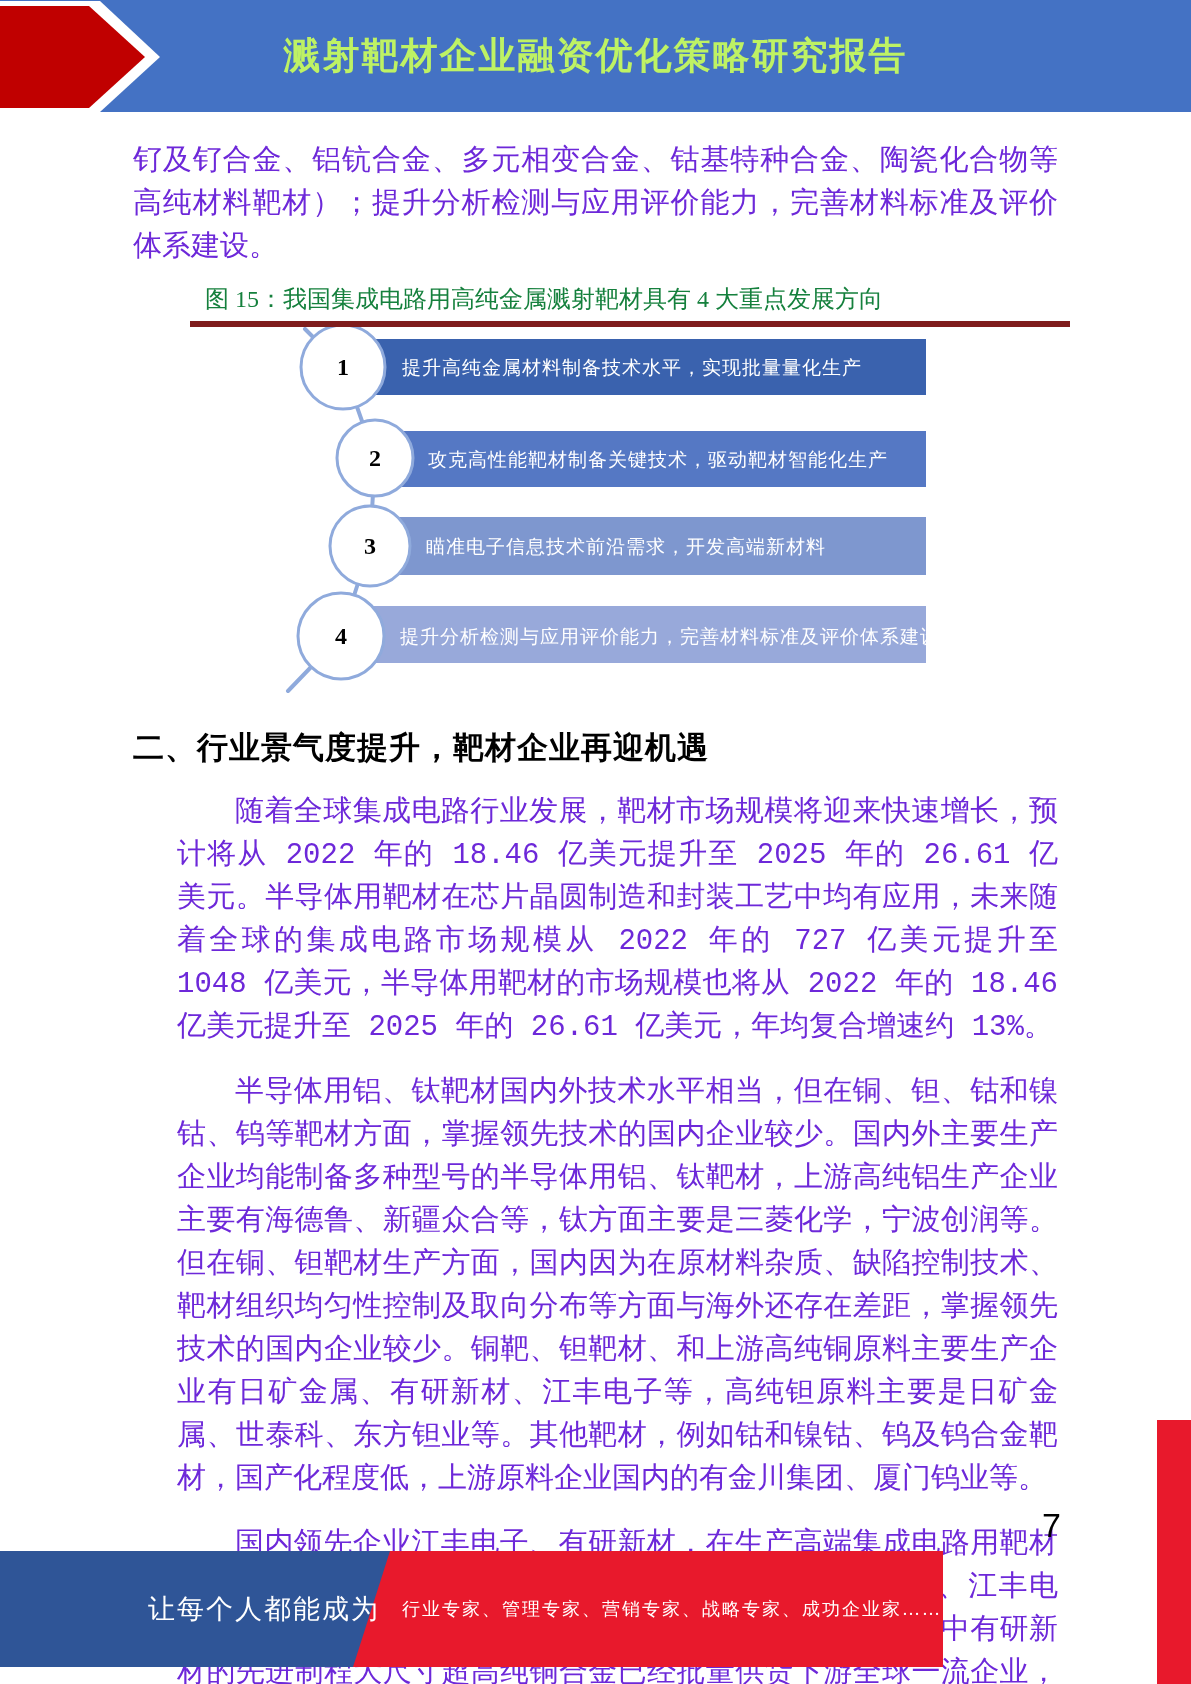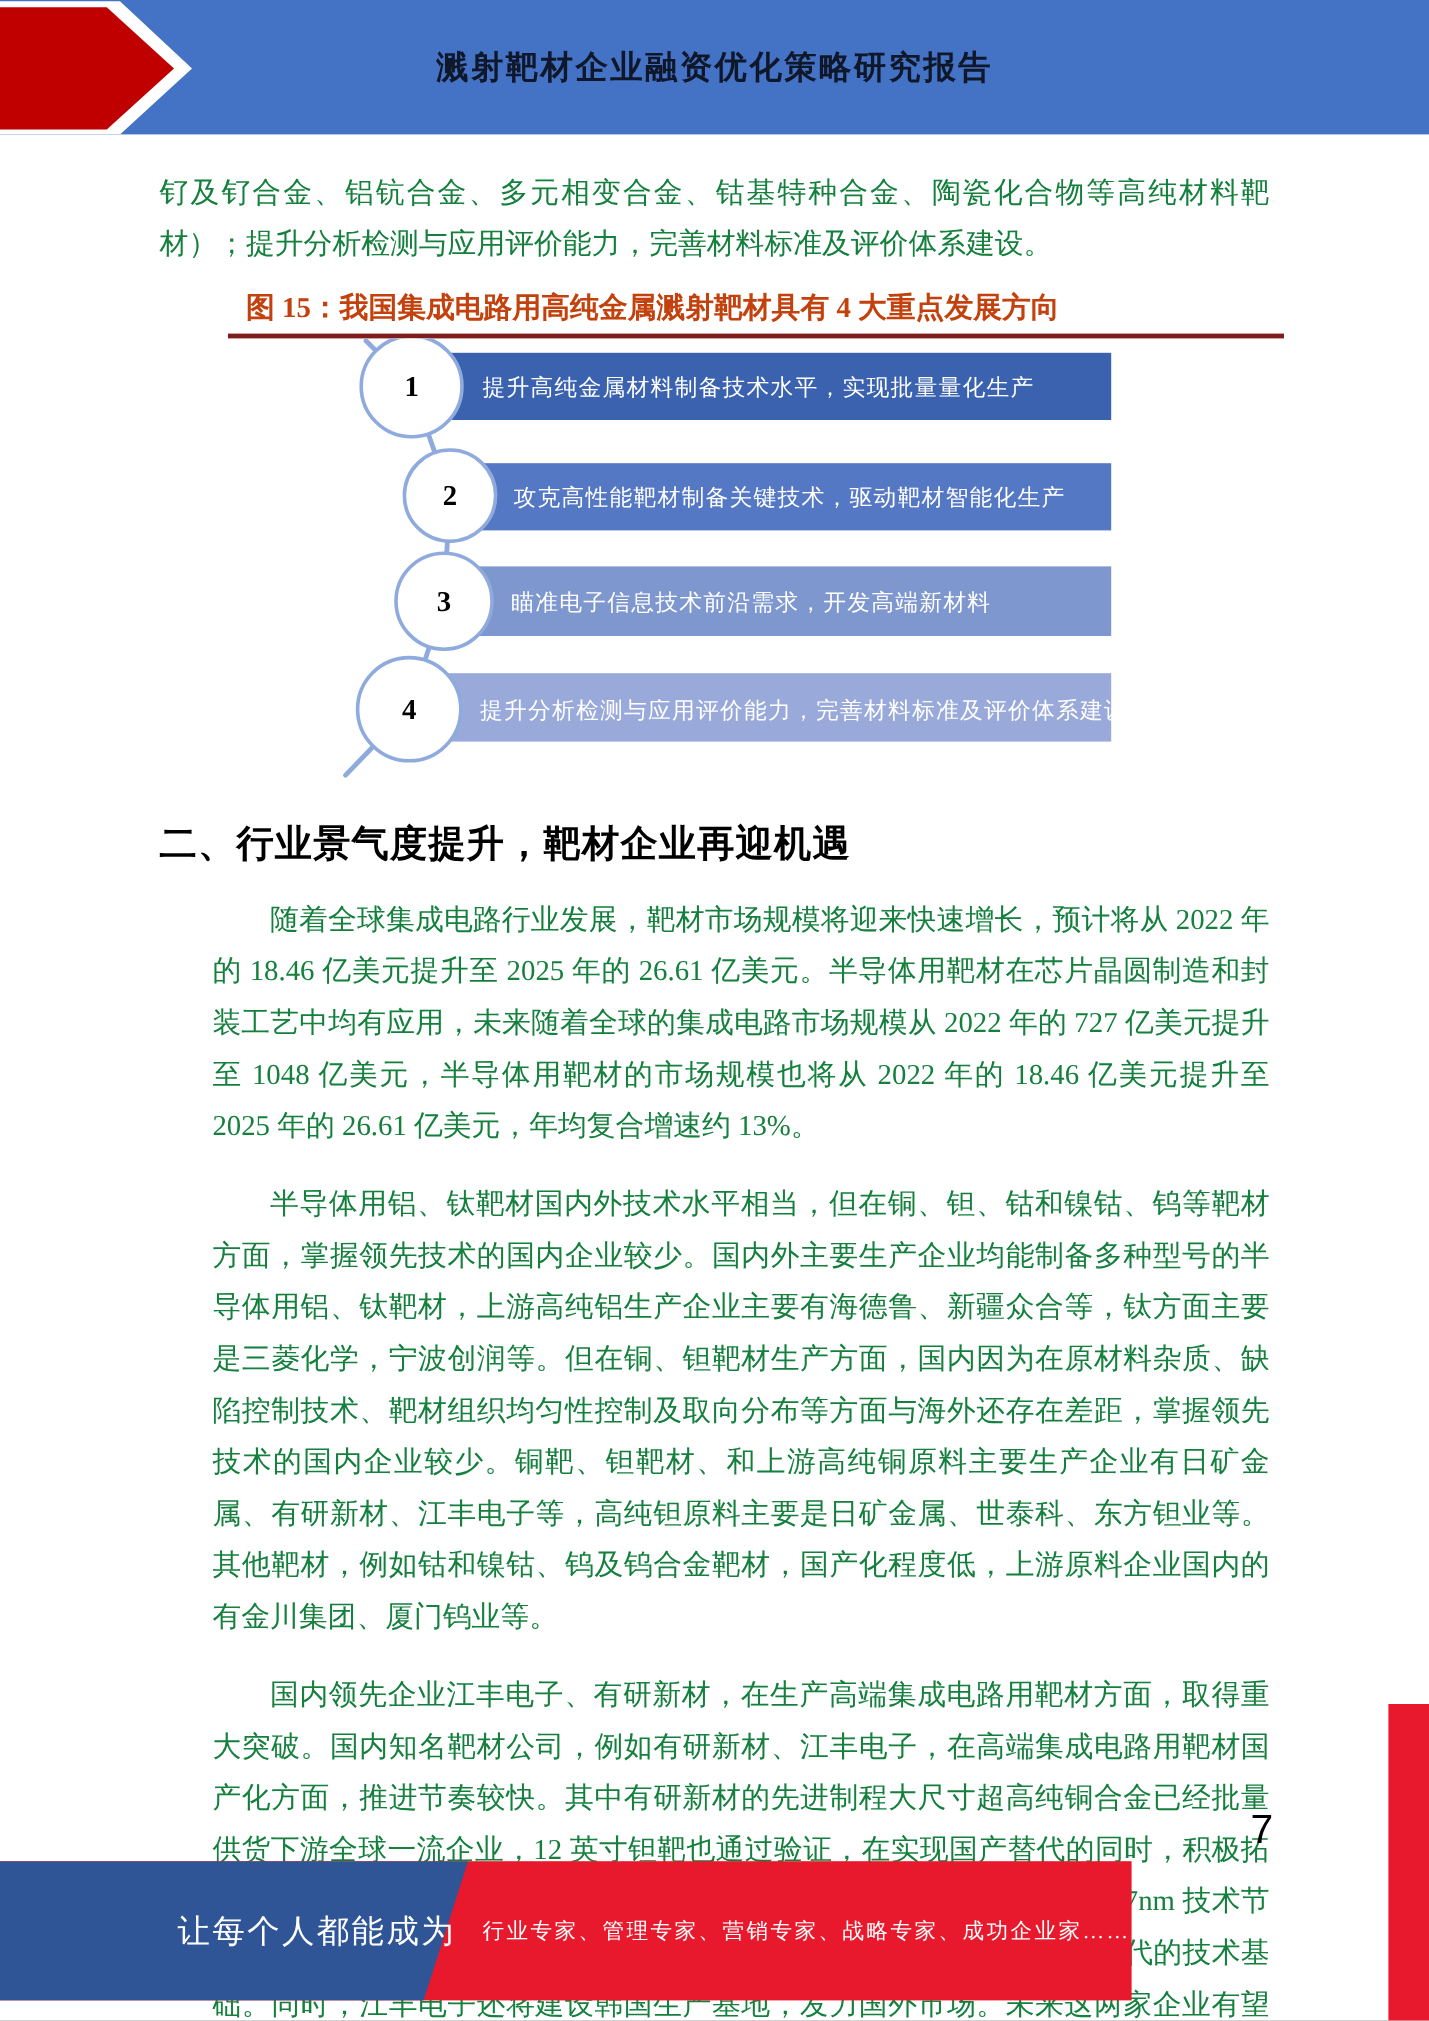--- a/index.html
+++ b/index.html
@@ -14,38 +14,38 @@
   
   .header{
     position:absolute;top:0;left:0;width:1191px;height:112px;
     background:var(--header-blue,#4472C4);
   }
   .header-arrow{position:absolute;left:0;top:0;width:170px;height:112px;}
   .header-title{
     position:absolute;left:0;top:0;width:100%;height:112px;
     display:flex;align-items:center;justify-content:center;
     margin:0;
-    color:#0f172a;font-family:"Liberation Sans", sans-serif;
-    font-size:27px;font-weight:bold;letter-spacing:2px;
+    color:#bef264;font-family:"Liberation Sans", sans-serif;
+    font-size:37px;font-weight:bold;letter-spacing:2px;
   }
   
   .content{
     position:absolute;top:112px;left:0;width:1191px;
     padding:28px 133px 0 133px;box-sizing:border-box;
   }
   .body-text{
-    font-size:24px;line-height:43px;text-align:justify;
-    color:#15803d;margin:0 0 0 0;
+    font-size:29px;line-height:43px;text-align:justify;
+    color:#6d28d9;margin:0 0 0 0;font-family:Liberation Mono, monospace;
   }
   .indent{text-indent:2em;margin-left:44px;}
   .figure-caption-wrap{margin:14px 0 0 57px;}
   .figure-caption{
-    font-size:24px;font-weight:bold;color:#c2410c;
+    font-size:24px;font-weight:normal;color:#15803d;
     padding:0 0 6px 15px;
-    border-bottom:4px solid #7f1d1d;
+    border-bottom:6px solid #7f1d1d;
     width:880px;box-sizing:border-box;
   }
   .diagram{display:block;margin:0 -133px;width:1191px;height:372px;}
   .fig-bar-text{fill:#ffffff;font-size:19px;font-family:"Liberation Serif",serif;letter-spacing:1px;}
   .fig-num{fill:#000000;font-size:24px;font-weight:bold;font-family:"Liberation Serif",serif;}
   .section-heading{
     font-family:"Liberation Sans", sans-serif;
     font-size:31px;font-weight:bold;color:#000;
     margin:28px 0 12px 0;letter-spacing:1px;
   }

